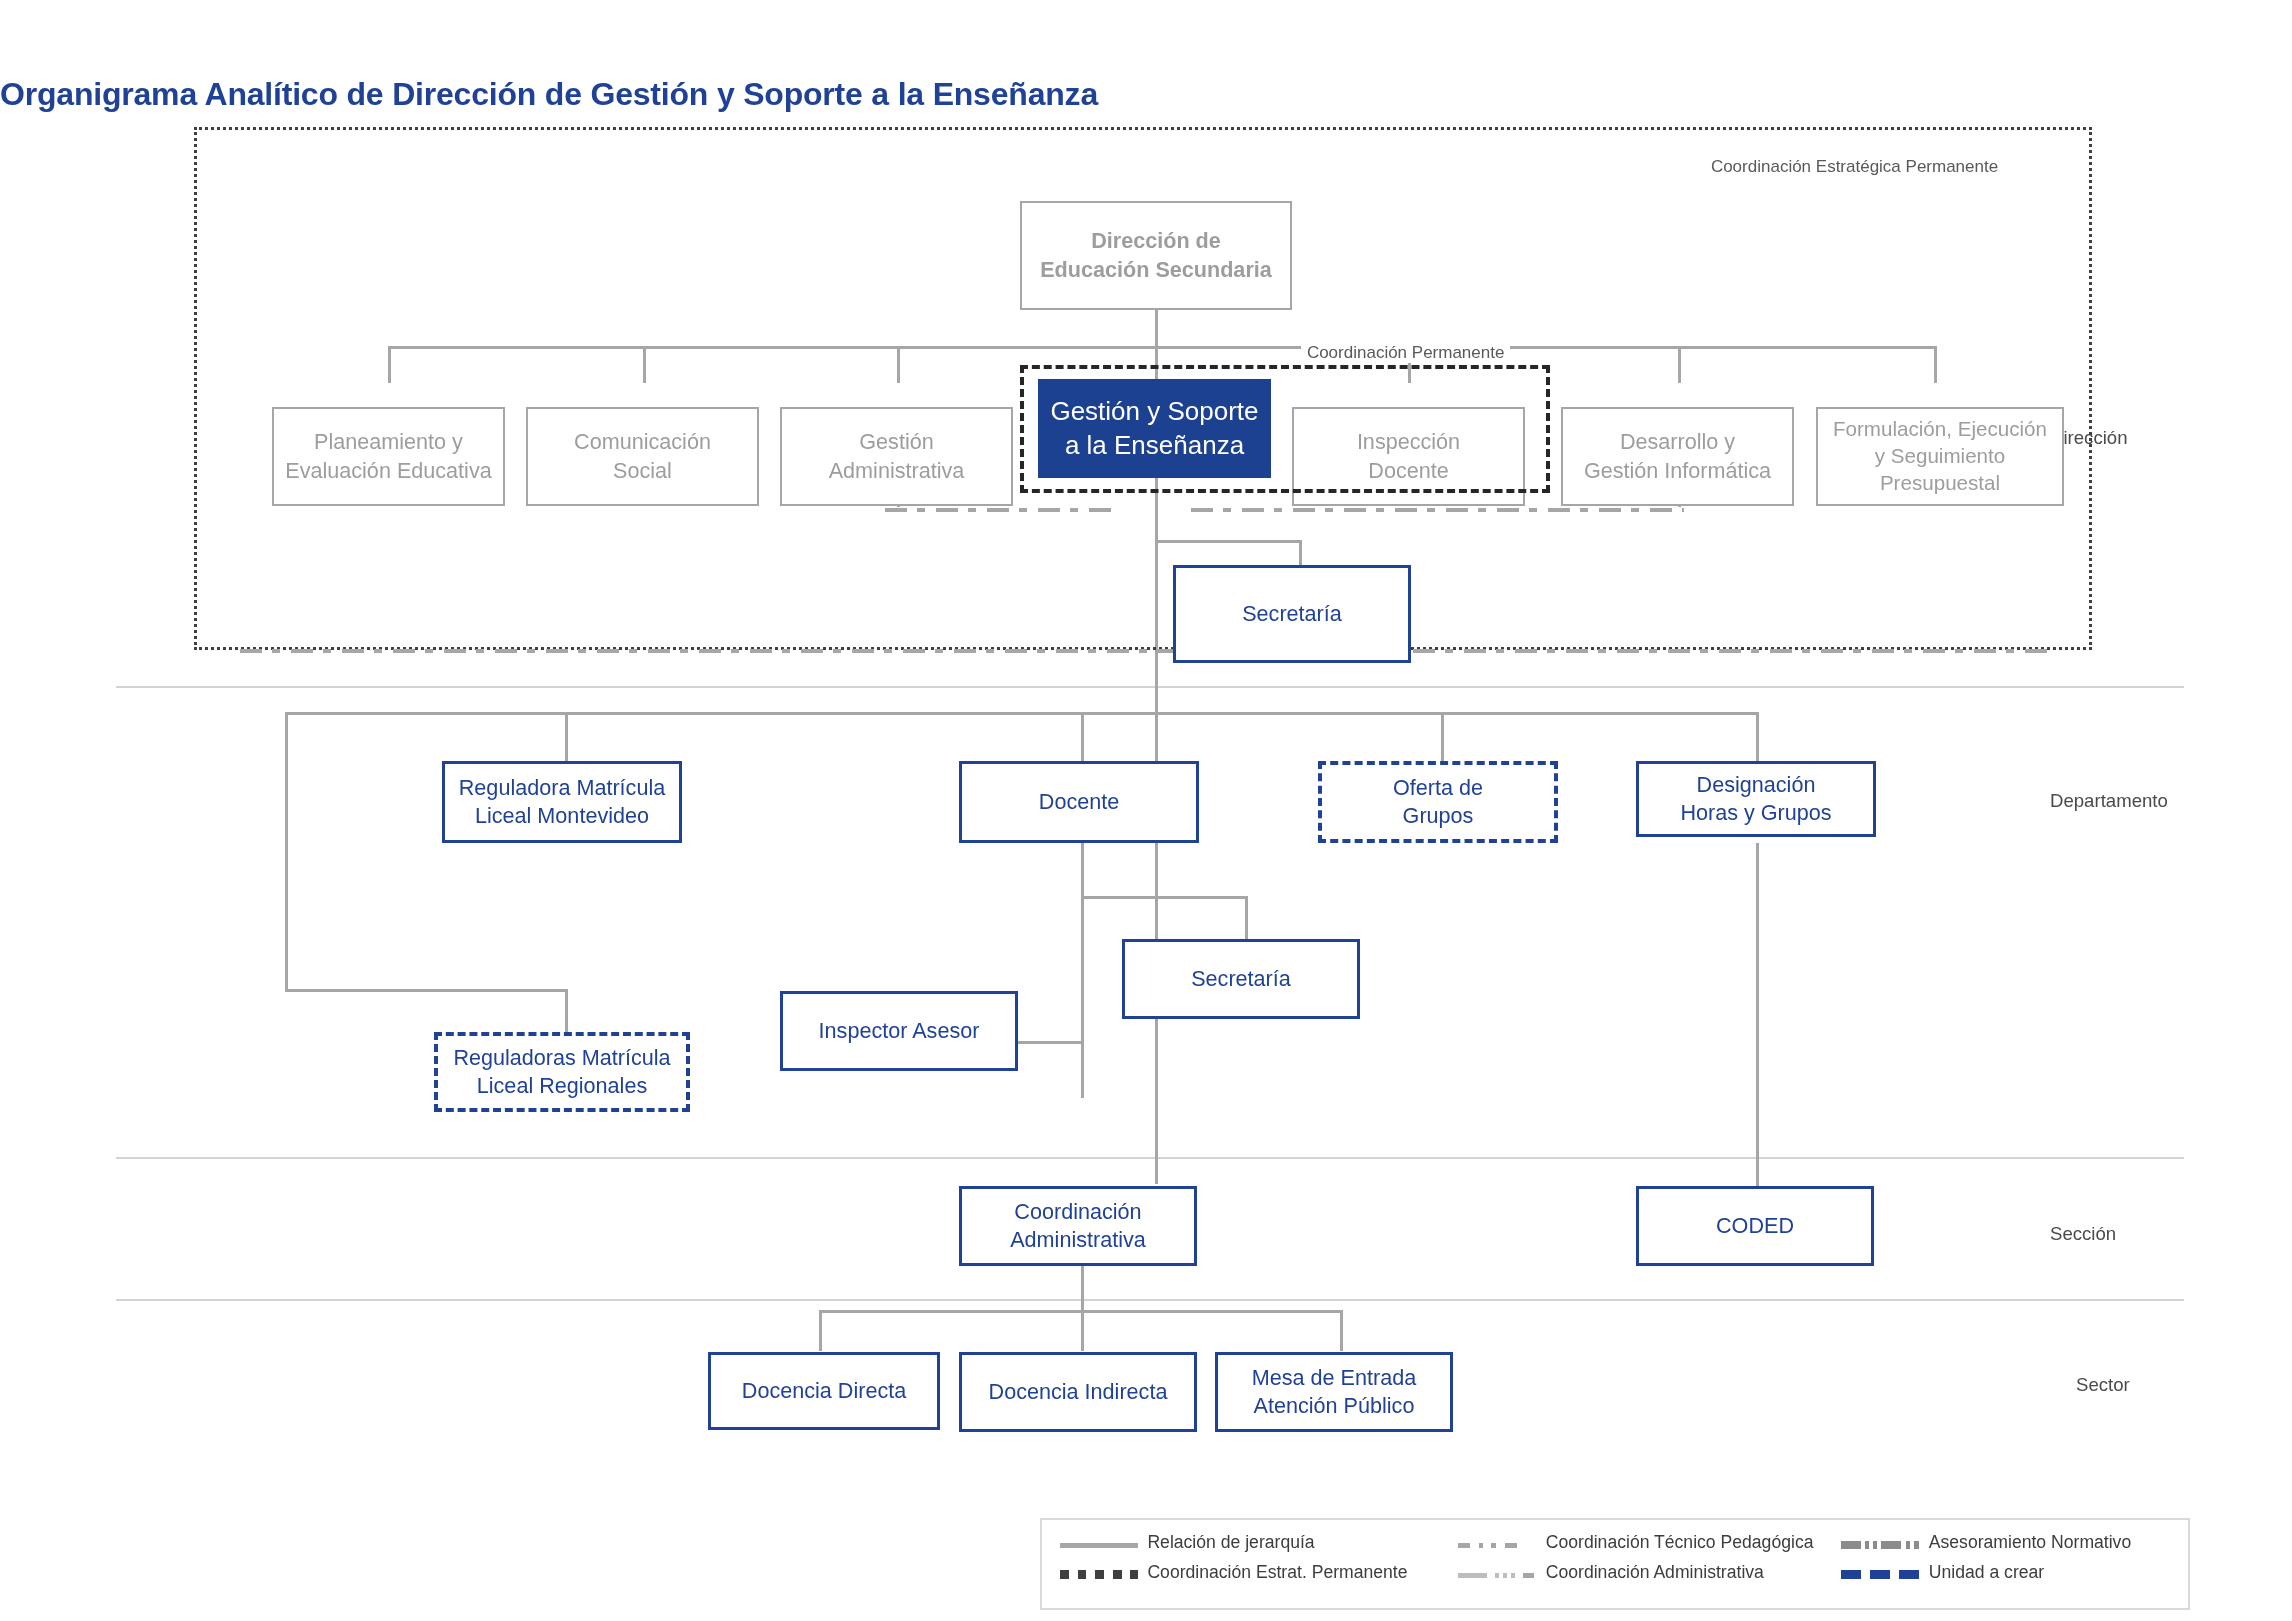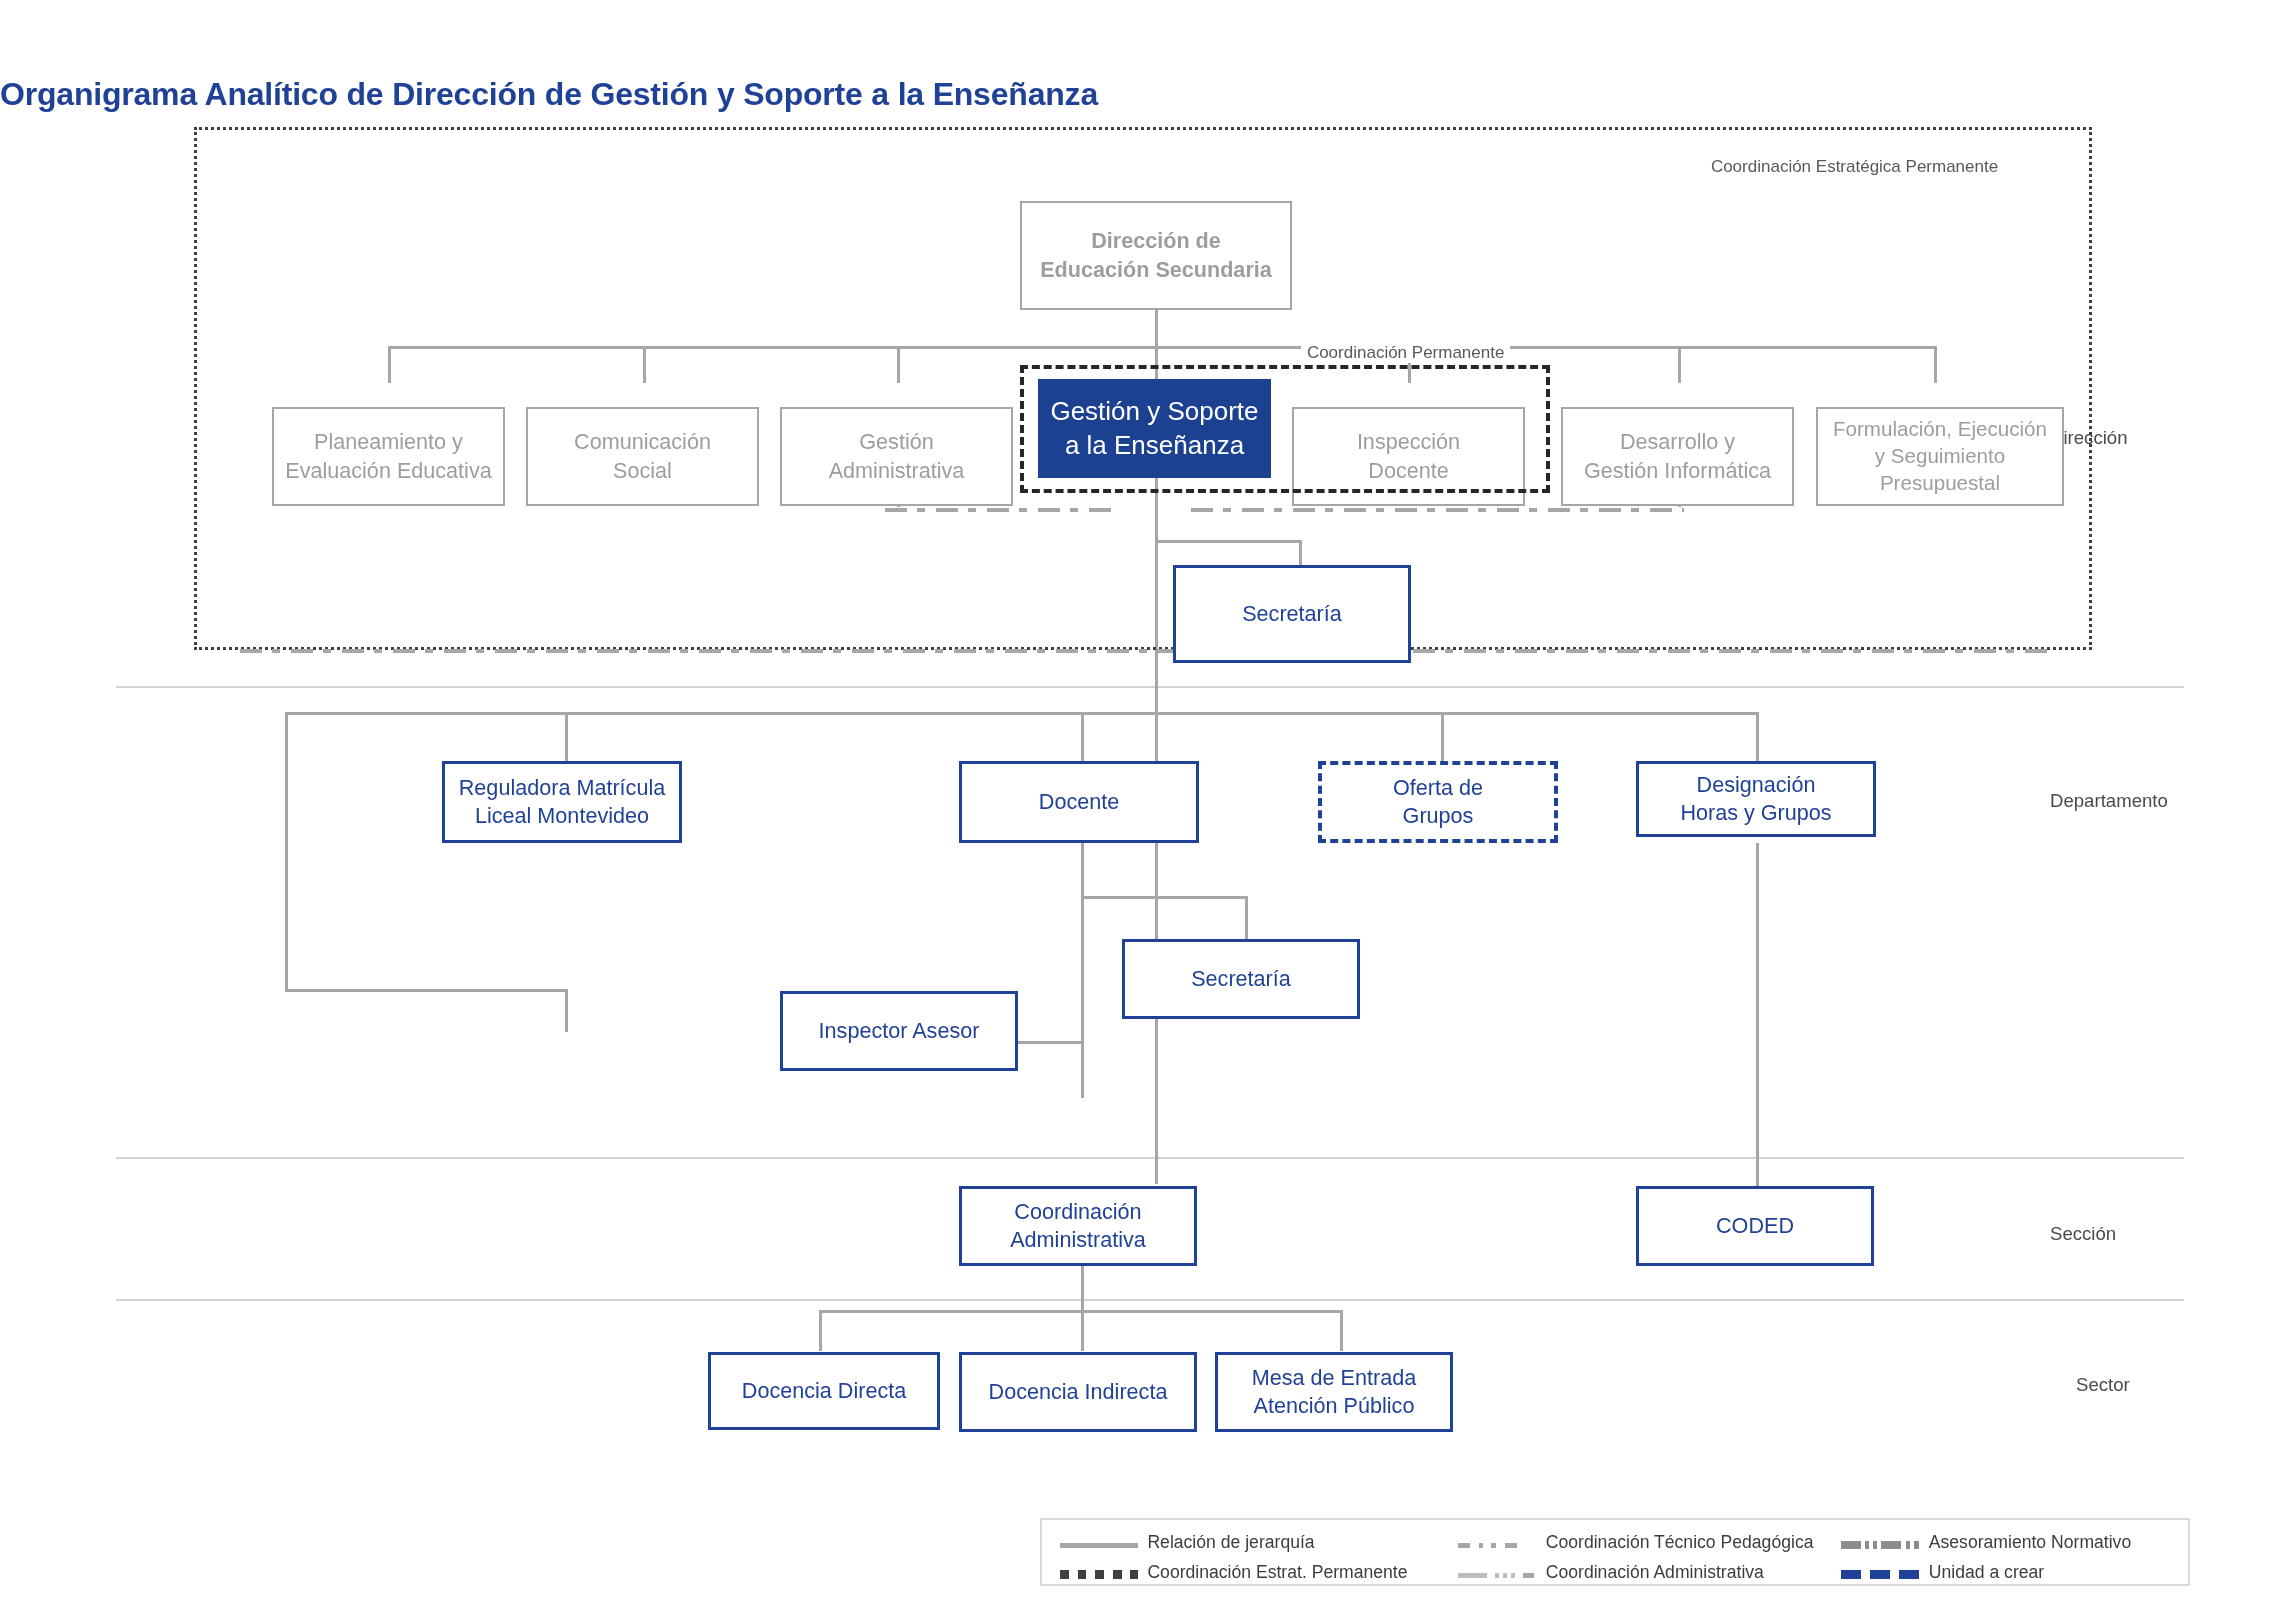--- a/index.html
+++ b/index.html
@@ -57,21 +57,21 @@
         #a6a6a6 0px,#a6a6a6 21.6px,transparent 21.6px,transparent 32px,
         #a6a6a6 32px,#a6a6a6 40px,transparent 40px,transparent 51px);
   }
 
   
   .band{position:absolute;height:2px;background:#d3d3d3;left:116px;width:2068px;z-index:0;}
   .band-label{position:absolute;font-size:18.6px;color:#4a4a4a;white-space:nowrap;z-index:4;}
 
   
   .legend{
-    position:absolute;left:1040px;top:1518px;width:1150px;height:68px;
+    position:absolute;left:1040px;top:1518px;width:1150px;height:92px;
     border:2px solid #d9d9d9;box-sizing:border-box;background:#ffffff;z-index:8;
   }
   .legend-col{position:absolute;top:7.8px;}
   .legend-row{display:flex;align-items:center;height:30px;}
   .legend-swatch{width:78px;height:13.7px;margin-right:9.8px;flex:none;position:relative;}
   .legend-text{font-size:17.6px;color:#3d3d3d;white-space:nowrap;}
 
   .sw-solid{background:#a6a6a6;height:4.9px;margin-top:4.9px;}
   .sw-sqdot{height:8.8px;margin-top:2.9px;
     background-image:repeating-linear-gradient(to right,#3f3f3f 0 8.8px,transparent 8.8px 17.6px);}
@@ -232,20 +232,26 @@
     </div>
   </div>
 
   <div class="node blue" style="left:1636px;top:761px;width:240px;height:76px;">
     <div>
       <span>Designación</span>
       <span>Horas y Grupos</span>
     </div>
   </div>
 
+  <div class="node blue-dashed" style="left:434px;top:1032px;width:256px;height:80px;">
+    <div>
+      <span>Reguladoras Matrícula</span>
+      <span>Liceal Regionales</span>
+    </div>
+  </div>
 
   <div class="ln lnv" style="left:1081px;top:843px;height:255px;"></div>
   <div class="ln lnh" style="left:1081px;top:896px;width:167px;"></div>
   <div class="ln lnv" style="left:1245px;top:896px;height:43px;"></div>
   <div class="ln lnh" style="left:1017px;top:1041px;width:67px;"></div>
 
   <div class="node blue" style="left:1122px;top:939px;width:238px;height:80px;">
     <div>
       <span>Secretaría</span>
     </div>

